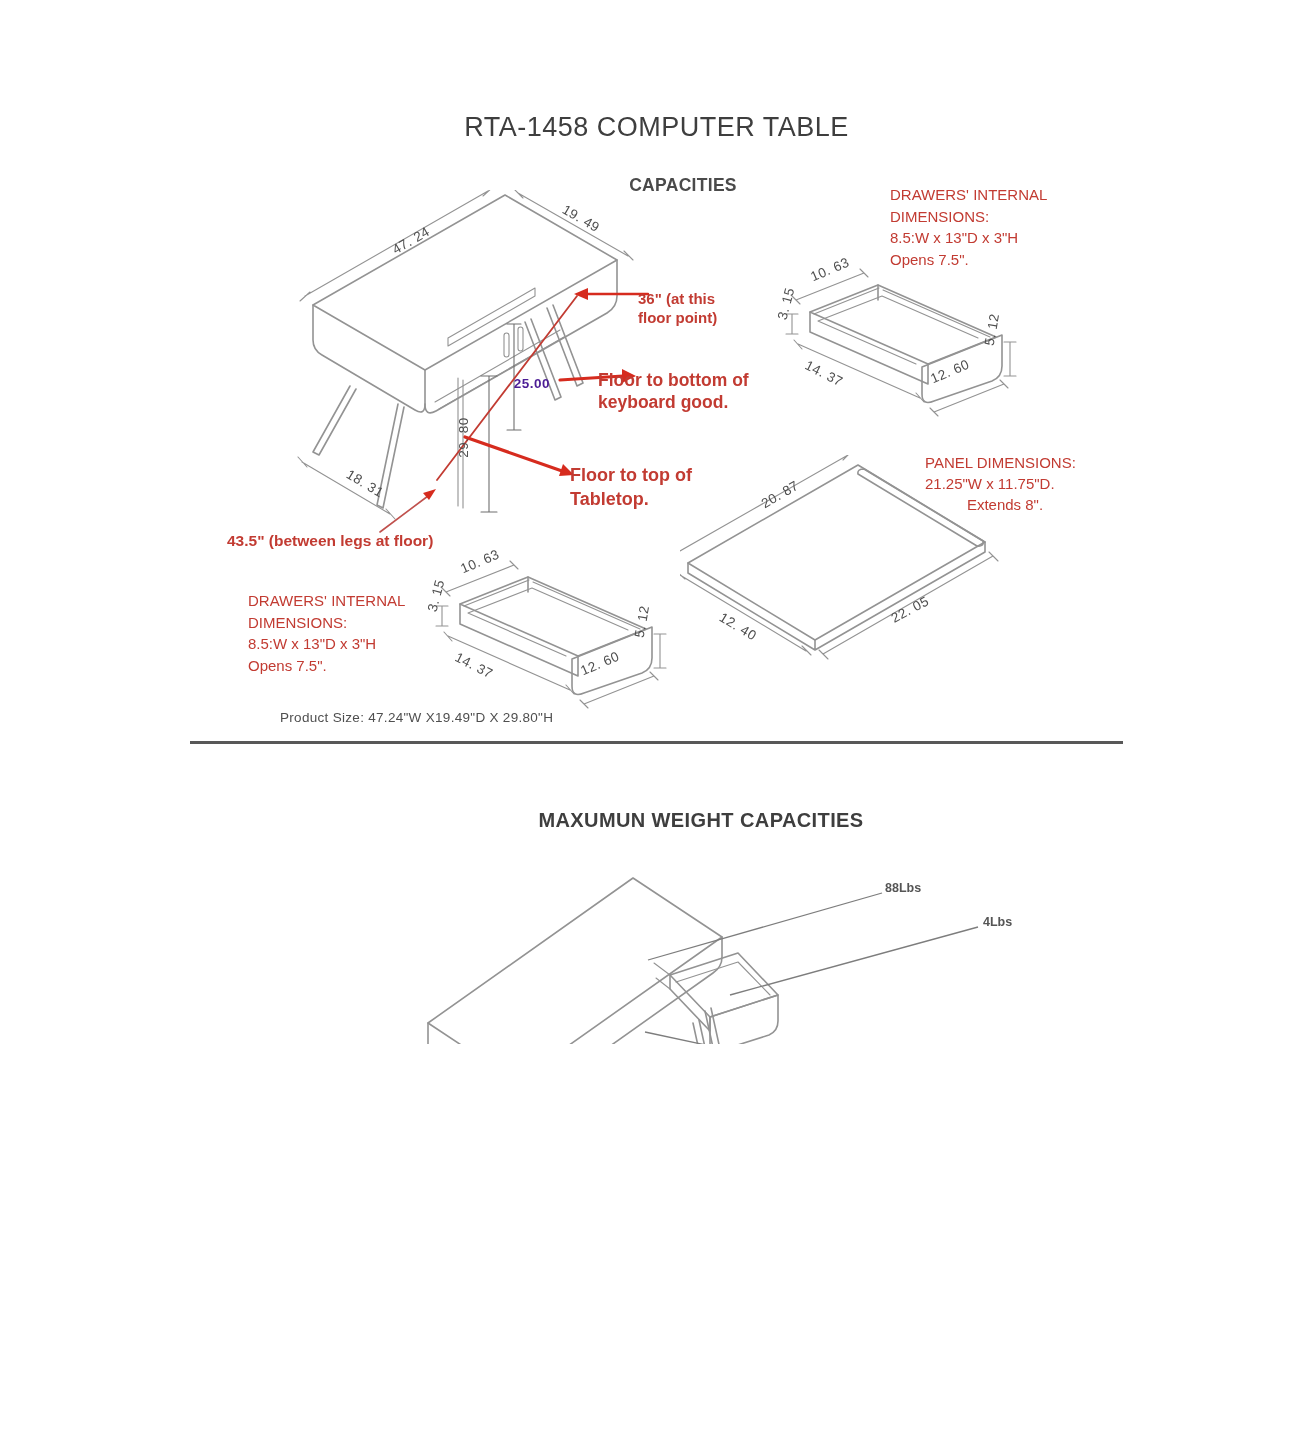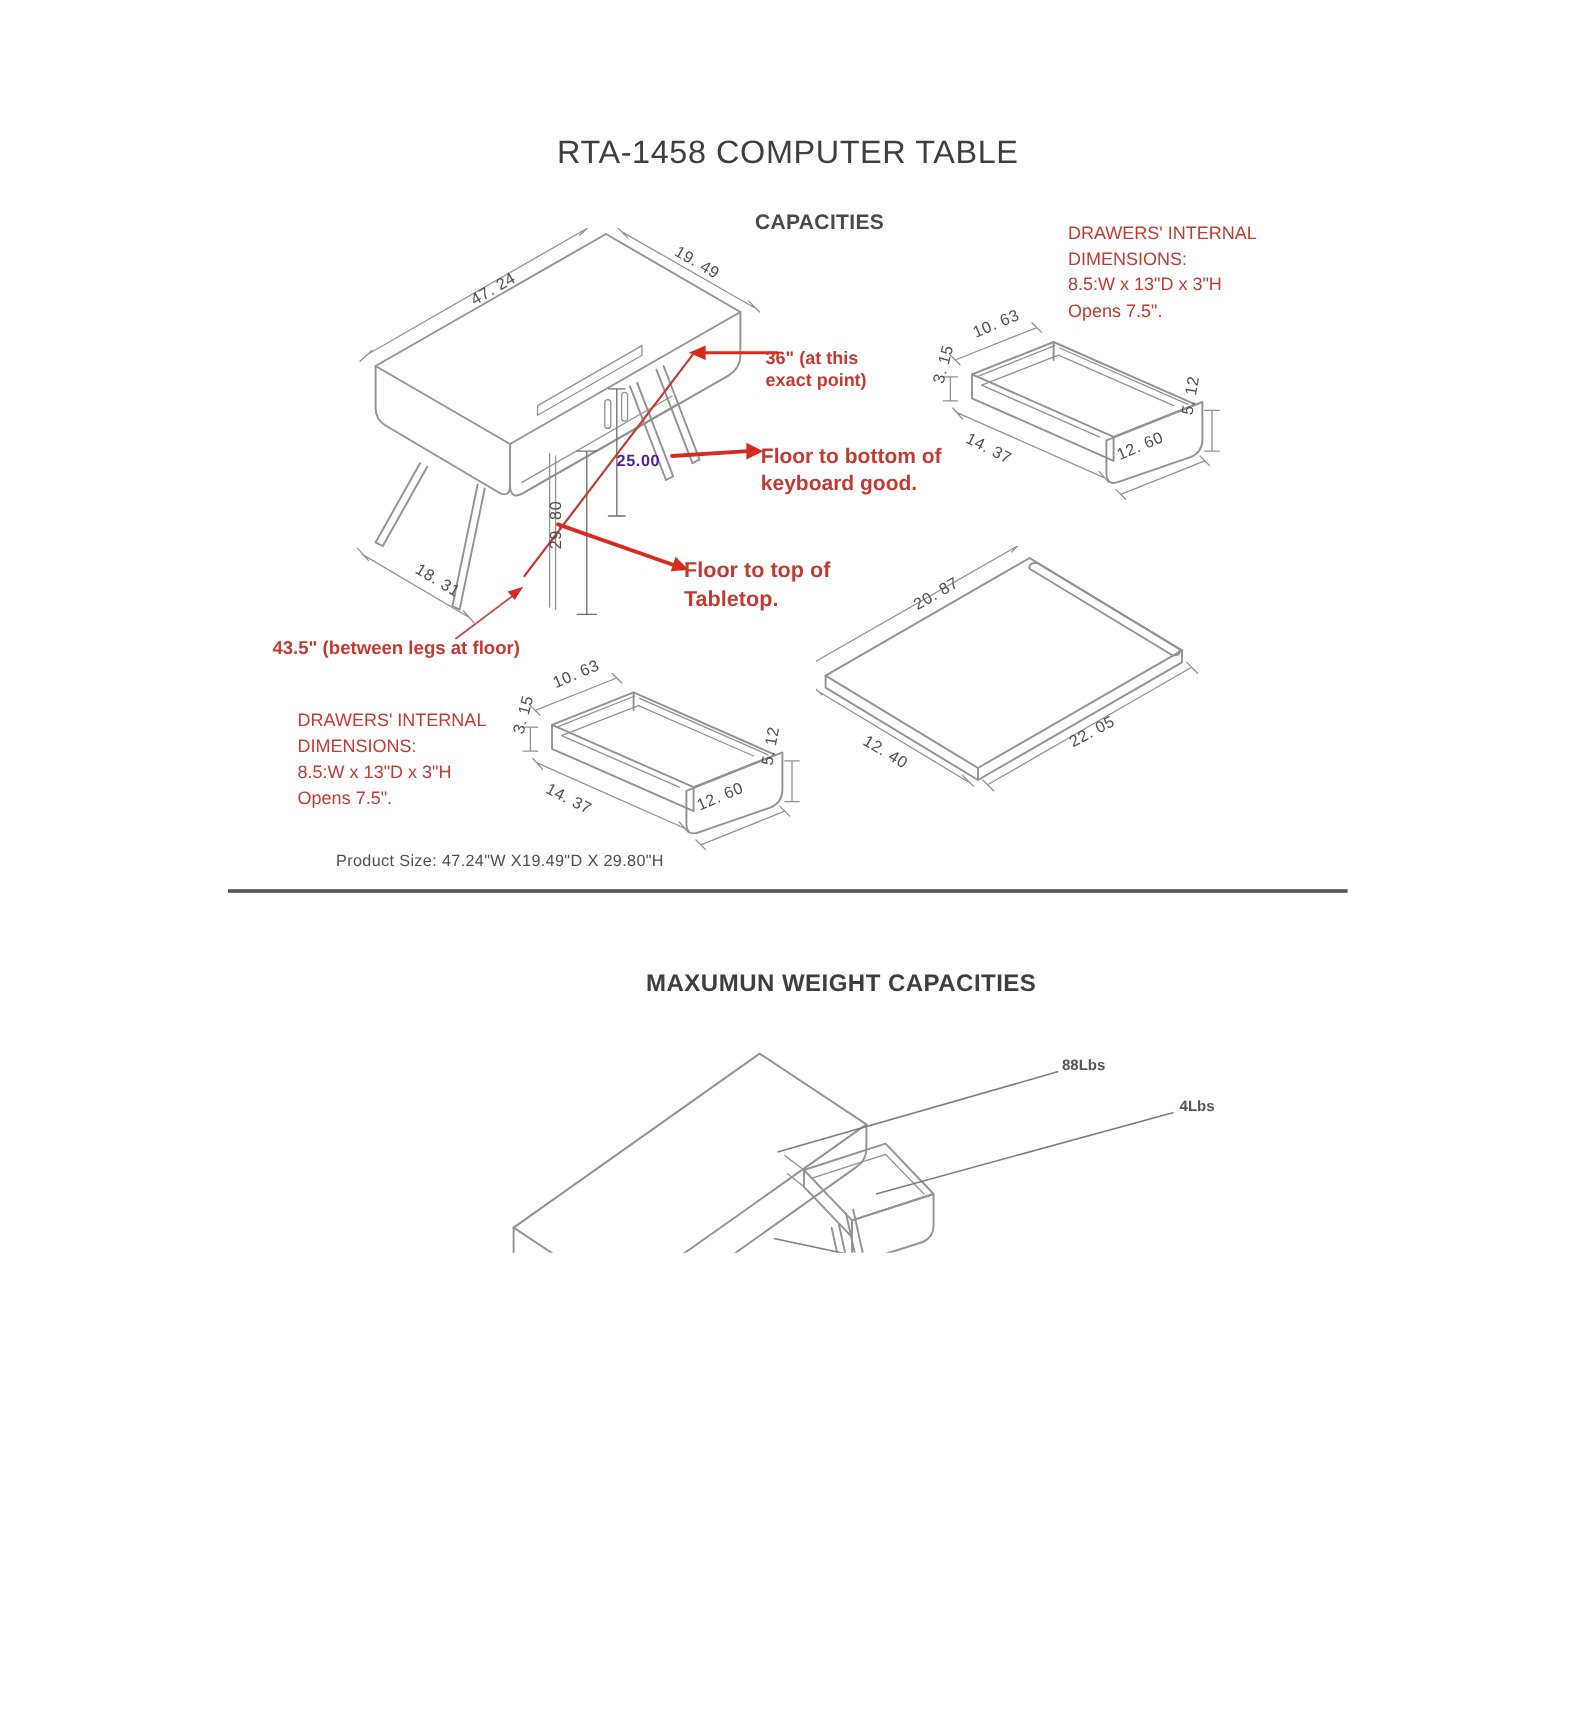--- a/index.html
+++ b/index.html
@@ -84,23 +84,23 @@
   </svg>
 
   <div class="dim" style="left:383px;top:233px;transform:rotate(-30deg)">47. 24</div>
   <div class="dim" style="left:553px;top:211px;transform:rotate(30deg)">19. 49</div>
   <div class="dim" style="left:337px;top:476px;transform:rotate(31deg)">18. 31</div>
   <div class="dim" style="left:435px;top:430px;transform:rotate(-90deg)">29. 80</div>
   <div class="dim" style="left:504px;top:376px;font-weight:700;color:#4c1d95">25.00</div>
 
   <div class="abs redann" style="left:638px;top:289px;font-size:15px;line-height:19px">
     <div>36" (at this</div>
-    <div>exact point)</div>
-  </div>
-  <div class="abs redann" style="left:634px;top:369px;font-size:17.5px;line-height:22px">
+    <div>floor point)</div>
+  </div>
+  <div class="abs redann" style="left:598px;top:369px;font-size:17.5px;line-height:22px">
     <div>Floor to bottom of</div>
     <div>keyboard good.</div>
   </div>
   <div class="abs redann" style="left:570px;top:463px;font-size:18px;line-height:24px">
     <div>Floor to top of</div>
     <div>Tabletop.</div>
   </div>
   <div class="abs redann" style="left:227px;top:532px;font-size:15.5px">43.5" (between legs at floor)</div>
 
   <div class="abs" style="left:780px;top:250px;width:240px;height:170px">
@@ -120,20 +120,25 @@
         <path class="ln thin" d="M230,92 L230,126 M224,92 L236,92 M224,126 L236,126"></path>
       </g>
     </svg>
     <div class="dim" style="left:22px;top:12px;transform:rotate(-23deg)">10. 63</div>
     <div class="dim" style="left:-22px;top:46px;transform:rotate(-75deg)">3. 15</div>
     <div class="dim" style="left:16px;top:116px;transform:rotate(27deg)">14. 37</div>
     <div class="dim" style="left:142px;top:114px;transform:rotate(-23deg)">12. 60</div>
     <div class="dim" style="left:184px;top:72px;transform:rotate(-80deg)">5. 12</div>
   </div>
 
+  <div class="abs" style="left:925px;top:452px;width:160px">
+    <div class="rednote" style="line-height:21px">PANEL DIMENSIONS:</div>
+    <div class="rednote" style="line-height:21px">21.25"W x 11.75"D.</div>
+    <div class="rednote" style="line-height:21px;text-align:center">Extends 8".</div>
+  </div>
 
   <div class="abs" style="left:680px;top:455px;width:330px;height:215px">
     <svg width="330" height="215" viewBox="0 0 330 215">
       <g>
         <path class="ln" d="M178,10 L305,87 L135,185 L8,108 Z"></path>
         <path class="ln" d="M8,108 L8,118 L135,195 L135,185 M135,195 L305,97 L305,87"></path>
         <path class="ln" d="M184,14 L303,86 M178,19 L297,91 M184,14 Q177,14 178,19 M303,86 Q304,92 297,91"></path>
       </g>
       <g>
         <path class="ln thin" d="M0,96 L168,0 M172,-4 L163,5"></path>

